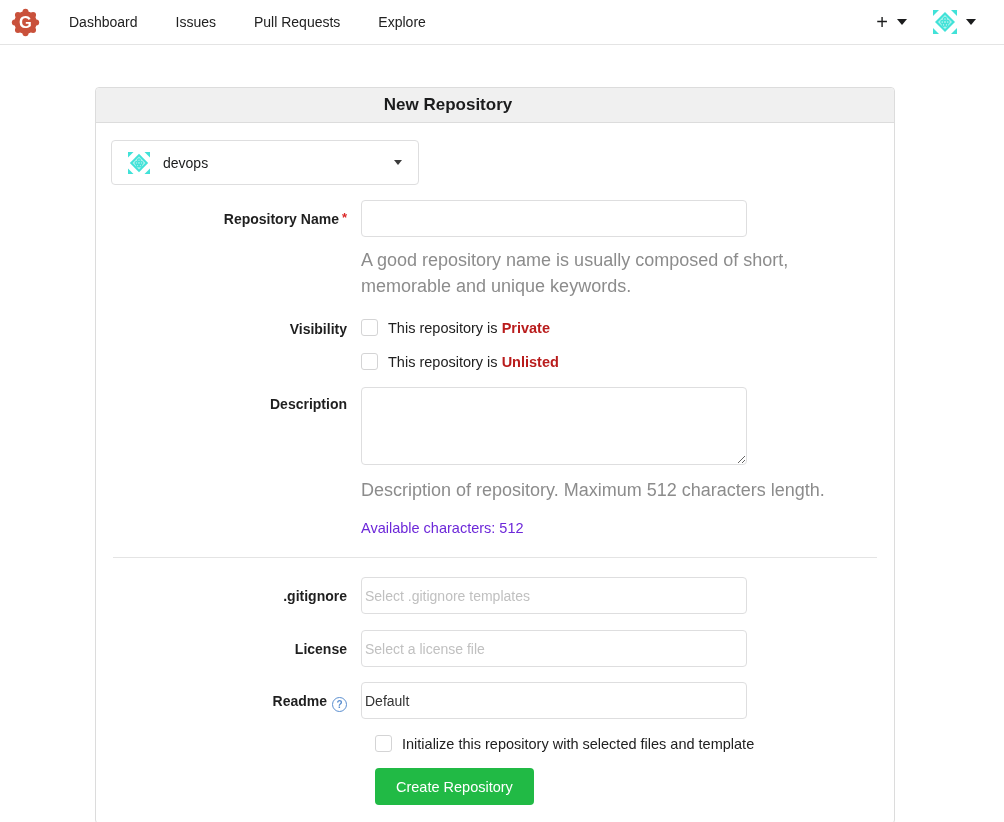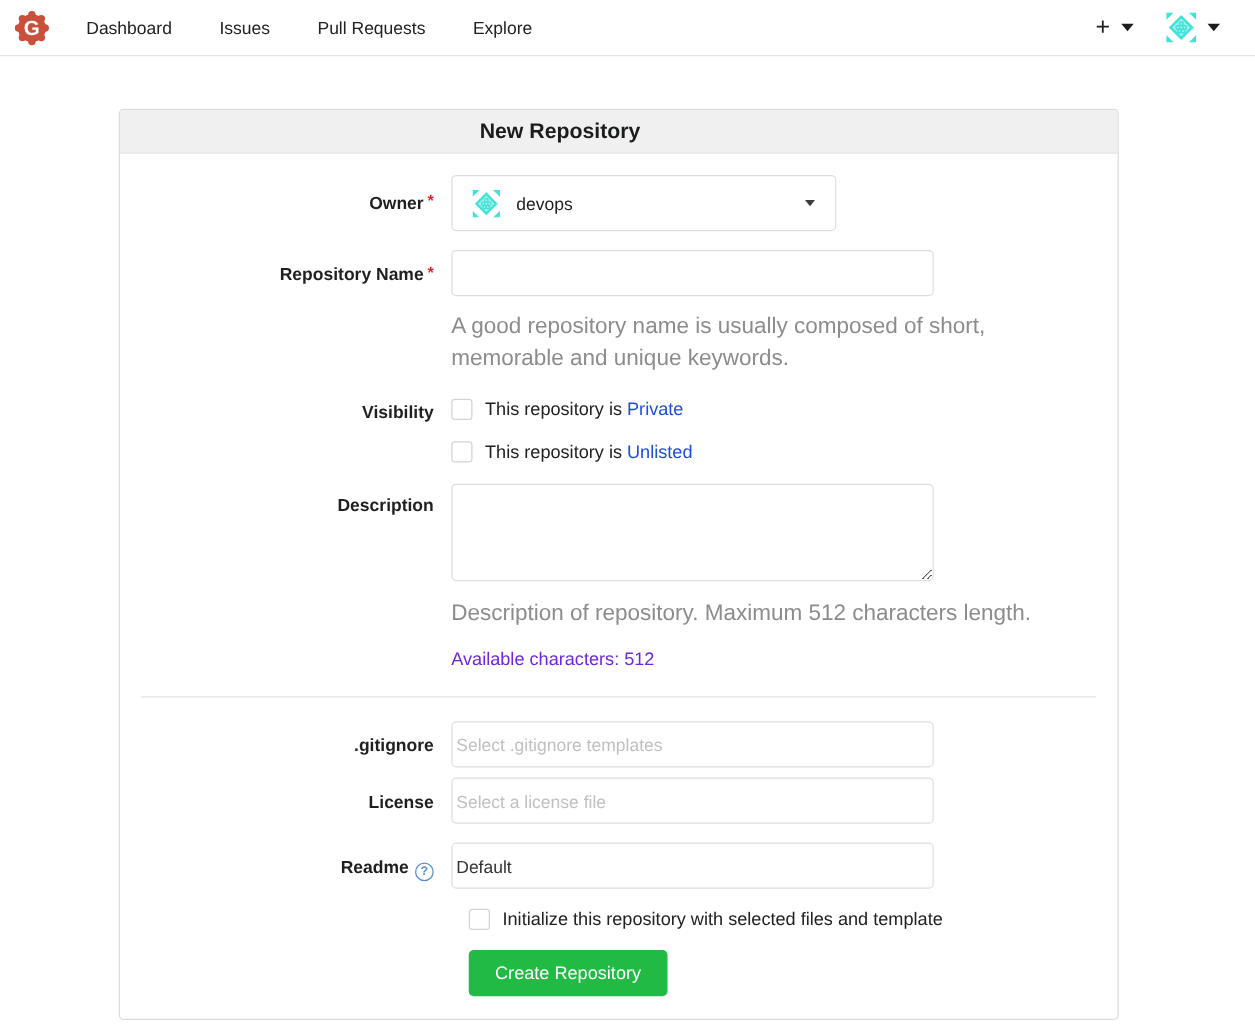--- a/index.html
+++ b/index.html
@@ -116,21 +116,21 @@
   .counter-text { color: #6d28d9; font-size: 14.5px; margin-top: 17px; }
 
   .checkbox-row { display: flex; align-items: center; }
   .checkbox-row + .checkbox-row { margin-top: 17px; }
   .checkbox {
     width: 17px; height: 17px; flex: none;
     border: 1px solid #d4d4d5; border-radius: 3px;
     background: #fff; margin-right: 10px; cursor: pointer;
   }
   .checkbox-label { font-size: 14.5px; color: #212121; }
-  .red-text { color: #1d4ed8; }
+  .red-text { color: #b91c1c; font-weight: bold; }
 
   .divider { border: none; border-top: 1px solid #e4e4e4; margin: 21px 2px 19px 2px; }
 
   .offset-col { margin-left: 264px; }
   .init-row { margin-bottom: 16px; }
 
   .help-icon {
     display: inline-flex; align-items: center; justify-content: center;
     width: 15px; height: 15px;
     border: 1.4px solid #5b8fd0; border-radius: 50%;
@@ -206,23 +206,20 @@
 </header>
 
 <main>
   <section class="panel">
     <div class="panel-header">
       <h3 class="panel-title">New Repository</h3>
     </div>
     <div class="panel-body">
 
       <div class="form-row">
-        <div class="form-label center-45">
-          <span>Owner</span><span class="required">*</span>
-        </div>
         <div class="field-col">
           <div class="dropdown">
             <span class="avatar">
               <svg viewBox="0 0 24 24">
                 <rect width="24" height="24" fill="#ffffff"></rect>
                 <path d="M0,0 L6,0 L0,6 Z" fill="#41e2d8"></path>
                 <path d="M24,0 L18,0 L24,6 Z" fill="#41e2d8"></path>
                 <path d="M0,24 L6,24 L0,18 Z" fill="#41e2d8"></path>
                 <path d="M24,24 L18,24 L24,18 Z" fill="#41e2d8"></path>
                 <polygon points="12,2 22,12 12,22 2,12" fill="#41e2d8"></polygon>
@@ -274,21 +271,21 @@
         </div>
         <div class="field-col">
           <textarea class="text-area" style=""></textarea>
           <div class="help-text" style="margin-top:12px;">Description of repository. Maximum 512 characters length.</div>
           <div class="counter-text">Available characters: 512</div>
         </div>
       </div>
 
       <hr class="divider">
 
-      <div class="form-row" style="margin-bottom:8px;">
+      <div class="form-row" style="margin-bottom:16px;">
         <div class="form-label">
           <span>.gitignore</span>
         </div>
         <input class="text-input" type="text" placeholder="Select .gitignore templates" style="">
       </div>
 
       <div class="form-row" style="">
         <div class="form-label">
           <span>License</span>
         </div>

